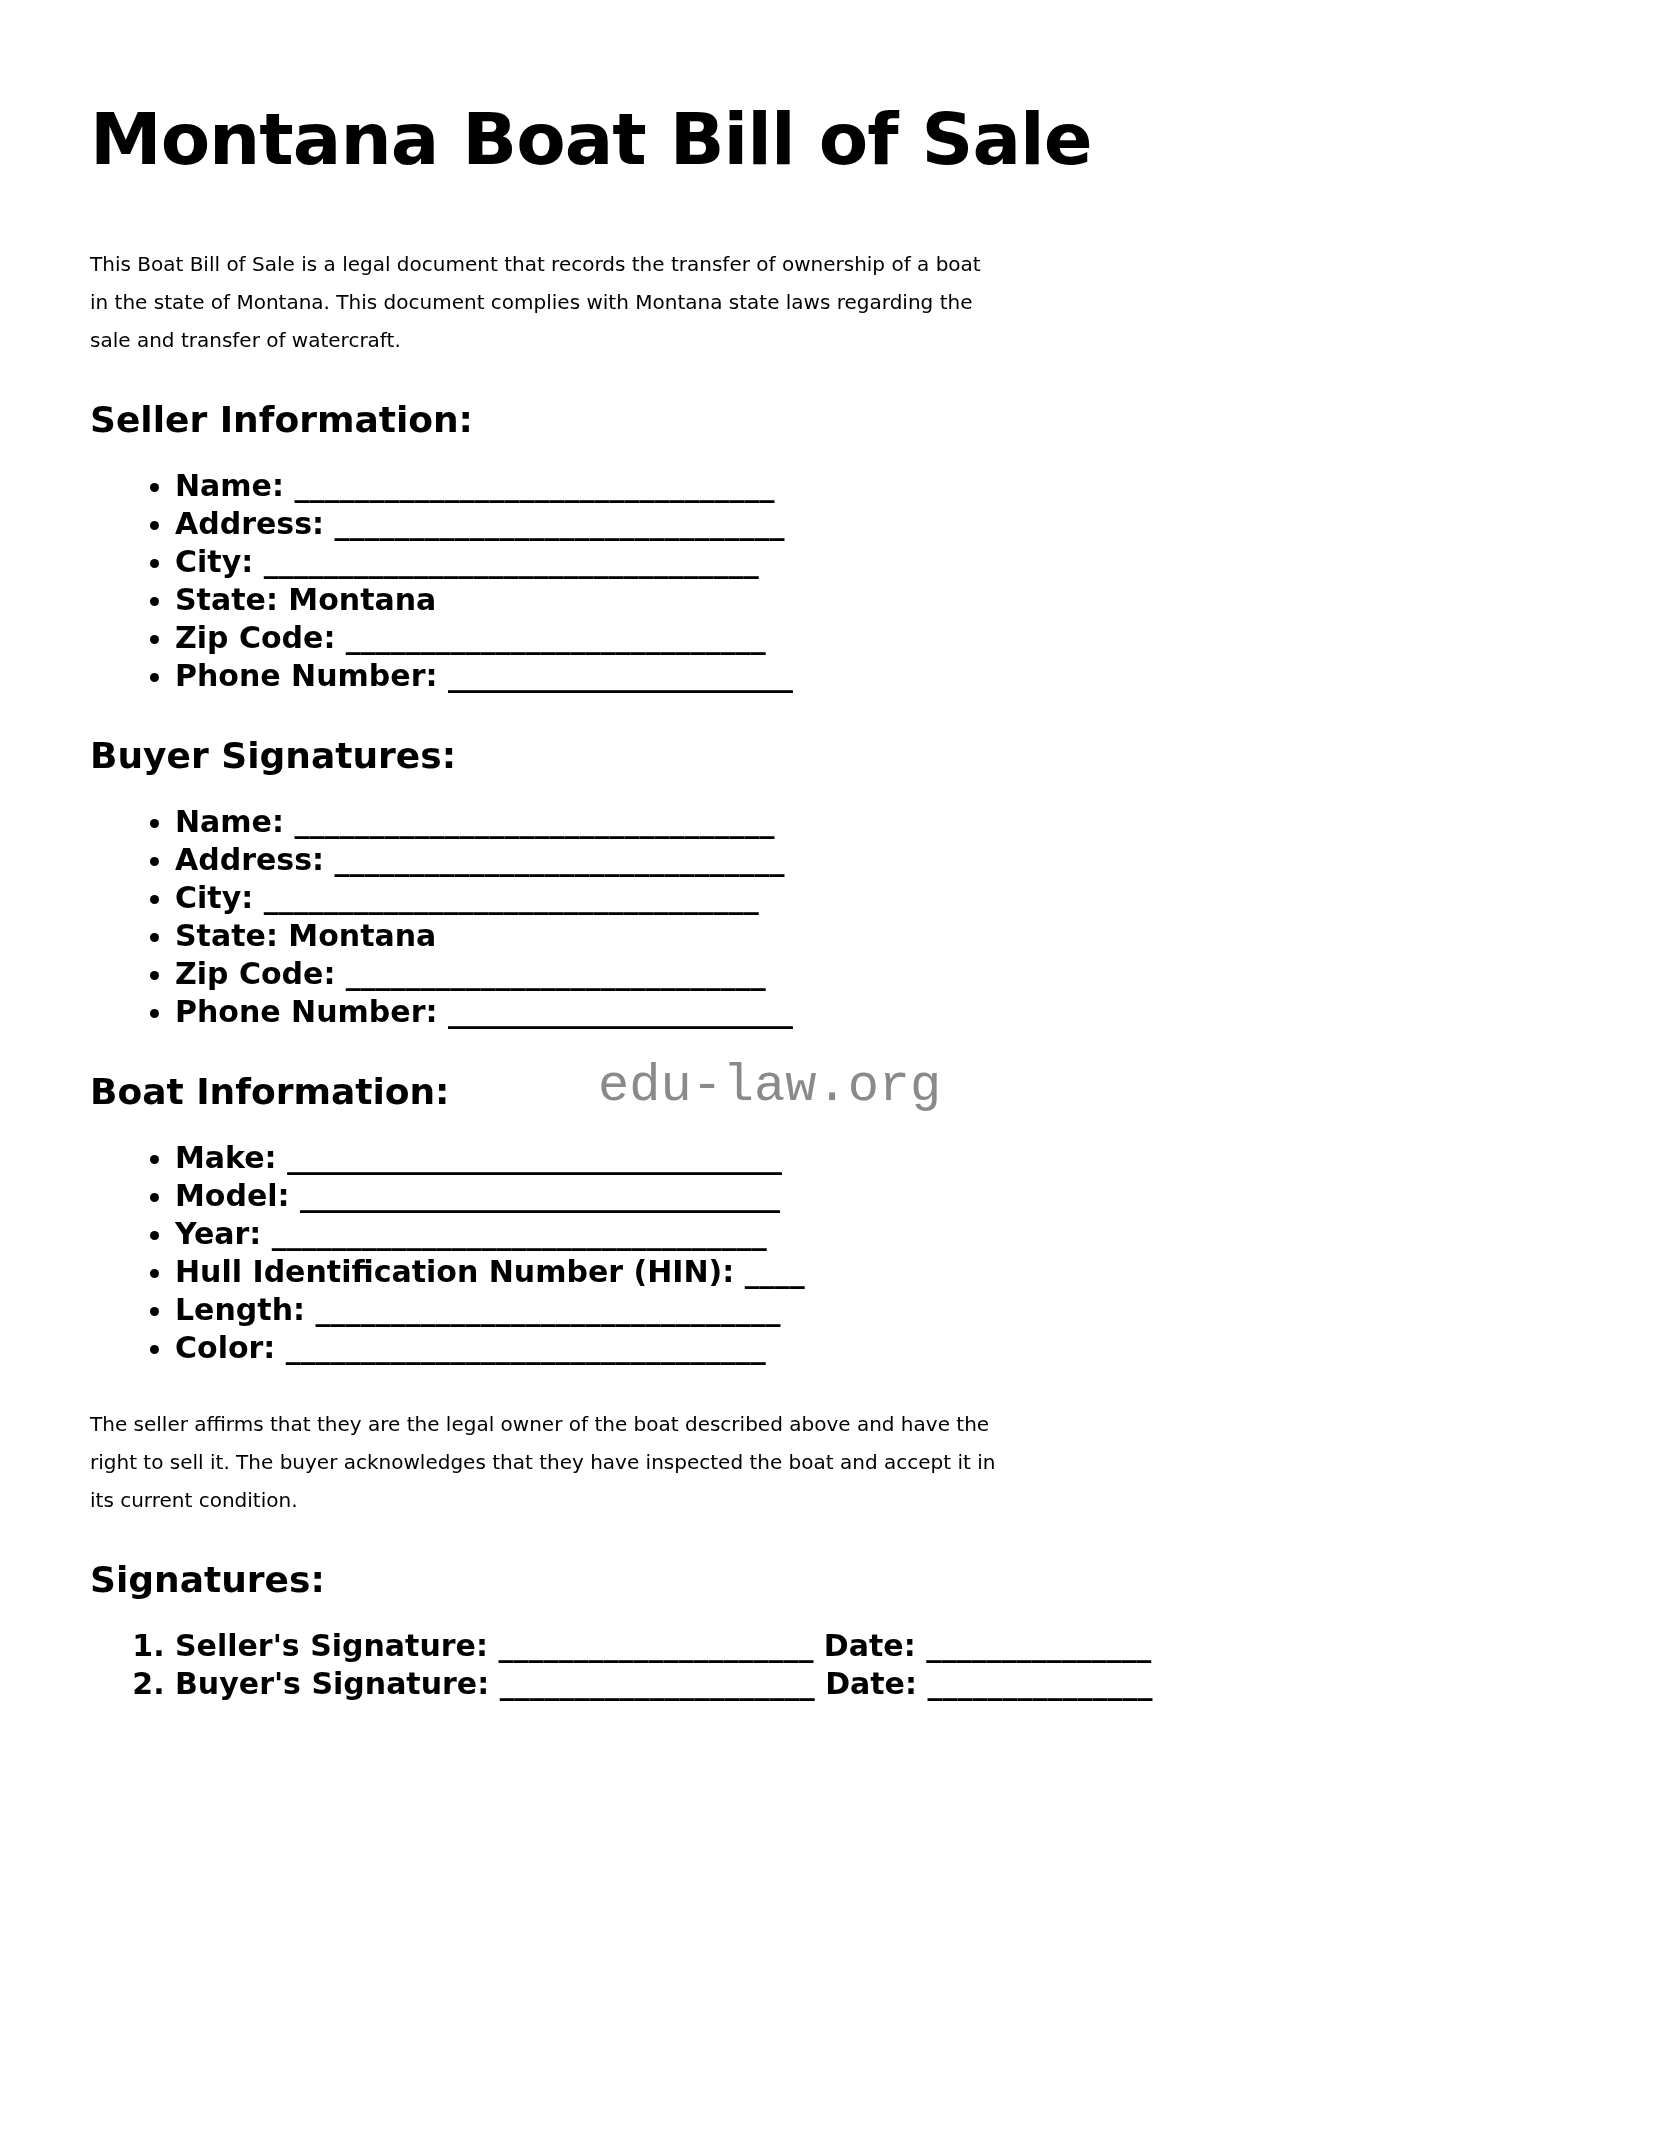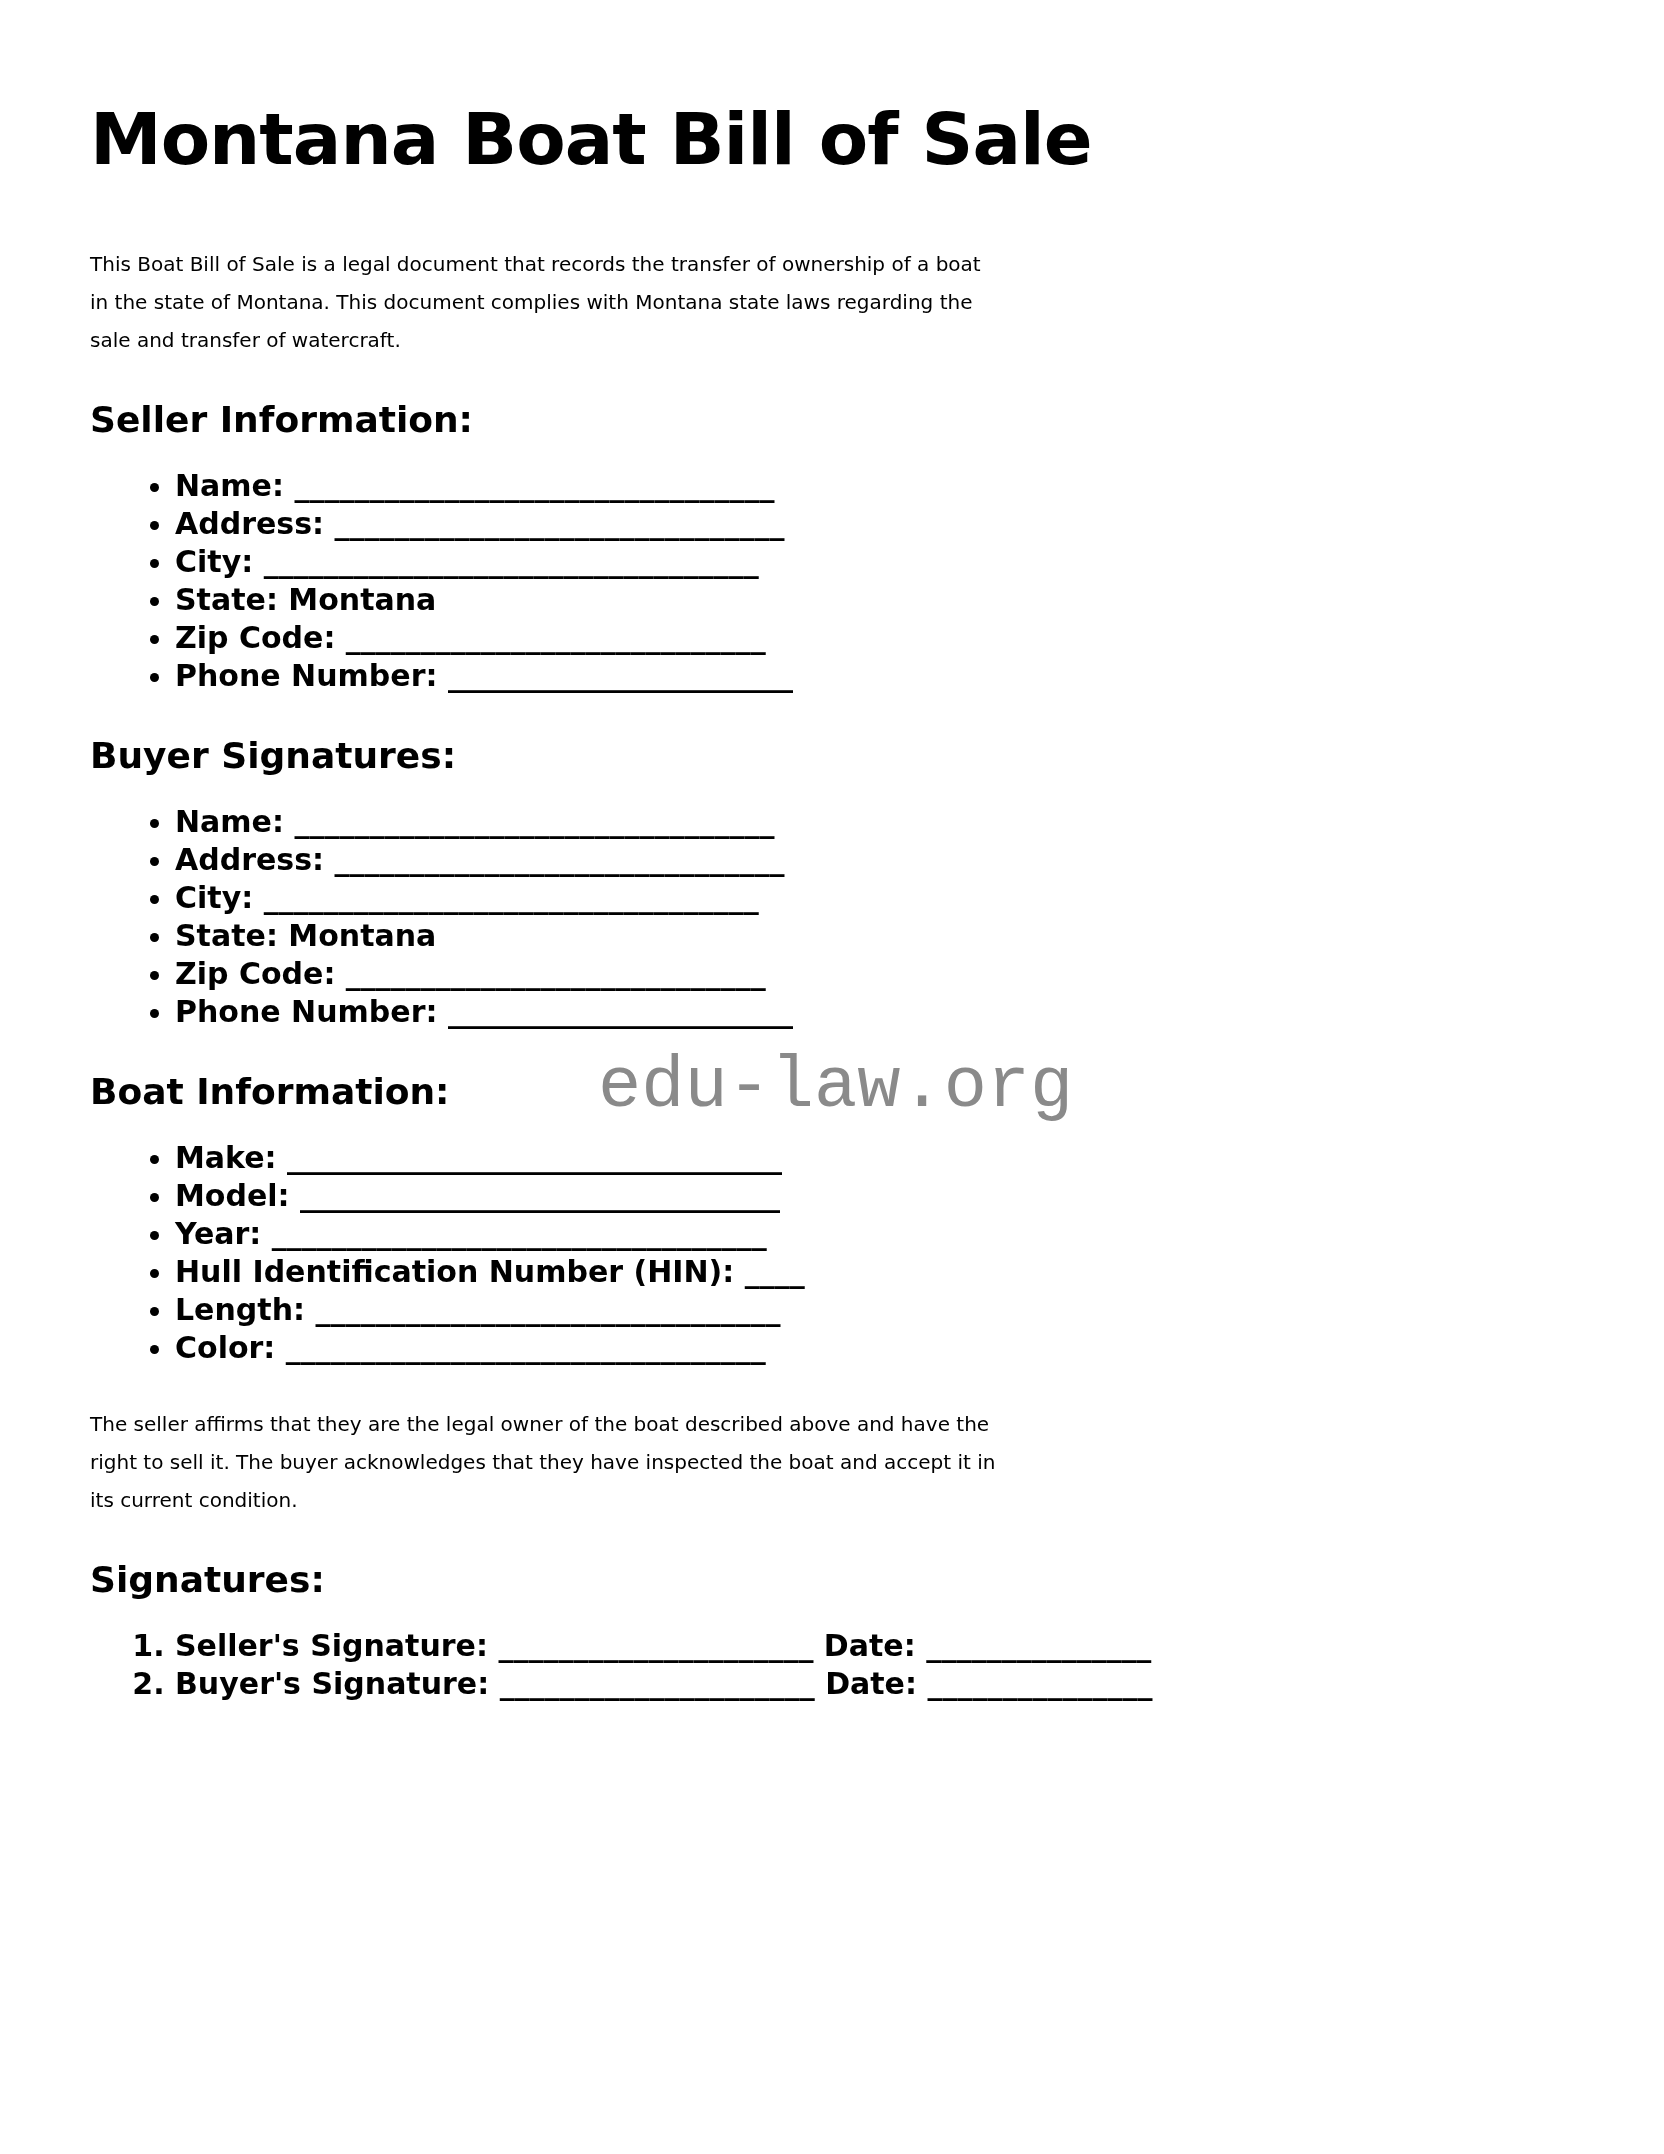--- a/index.html
+++ b/index.html
@@ -54,21 +54,21 @@
   }
   .blank {
     letter-spacing: 0;
     white-space: nowrap;
   }
   .watermark {
     position: absolute;
     left: 598px;
     top: 1052px;
     font-family: "Liberation Mono", "DejaVu Sans Mono", monospace;
-    font-size: 72px;
+    font-size: 52px;
     line-height: 70px;
     color: #8a8a8a;
     pointer-events: none;
   }
 </style>
 </head>
 <body>
 
 <div class="page">
 

